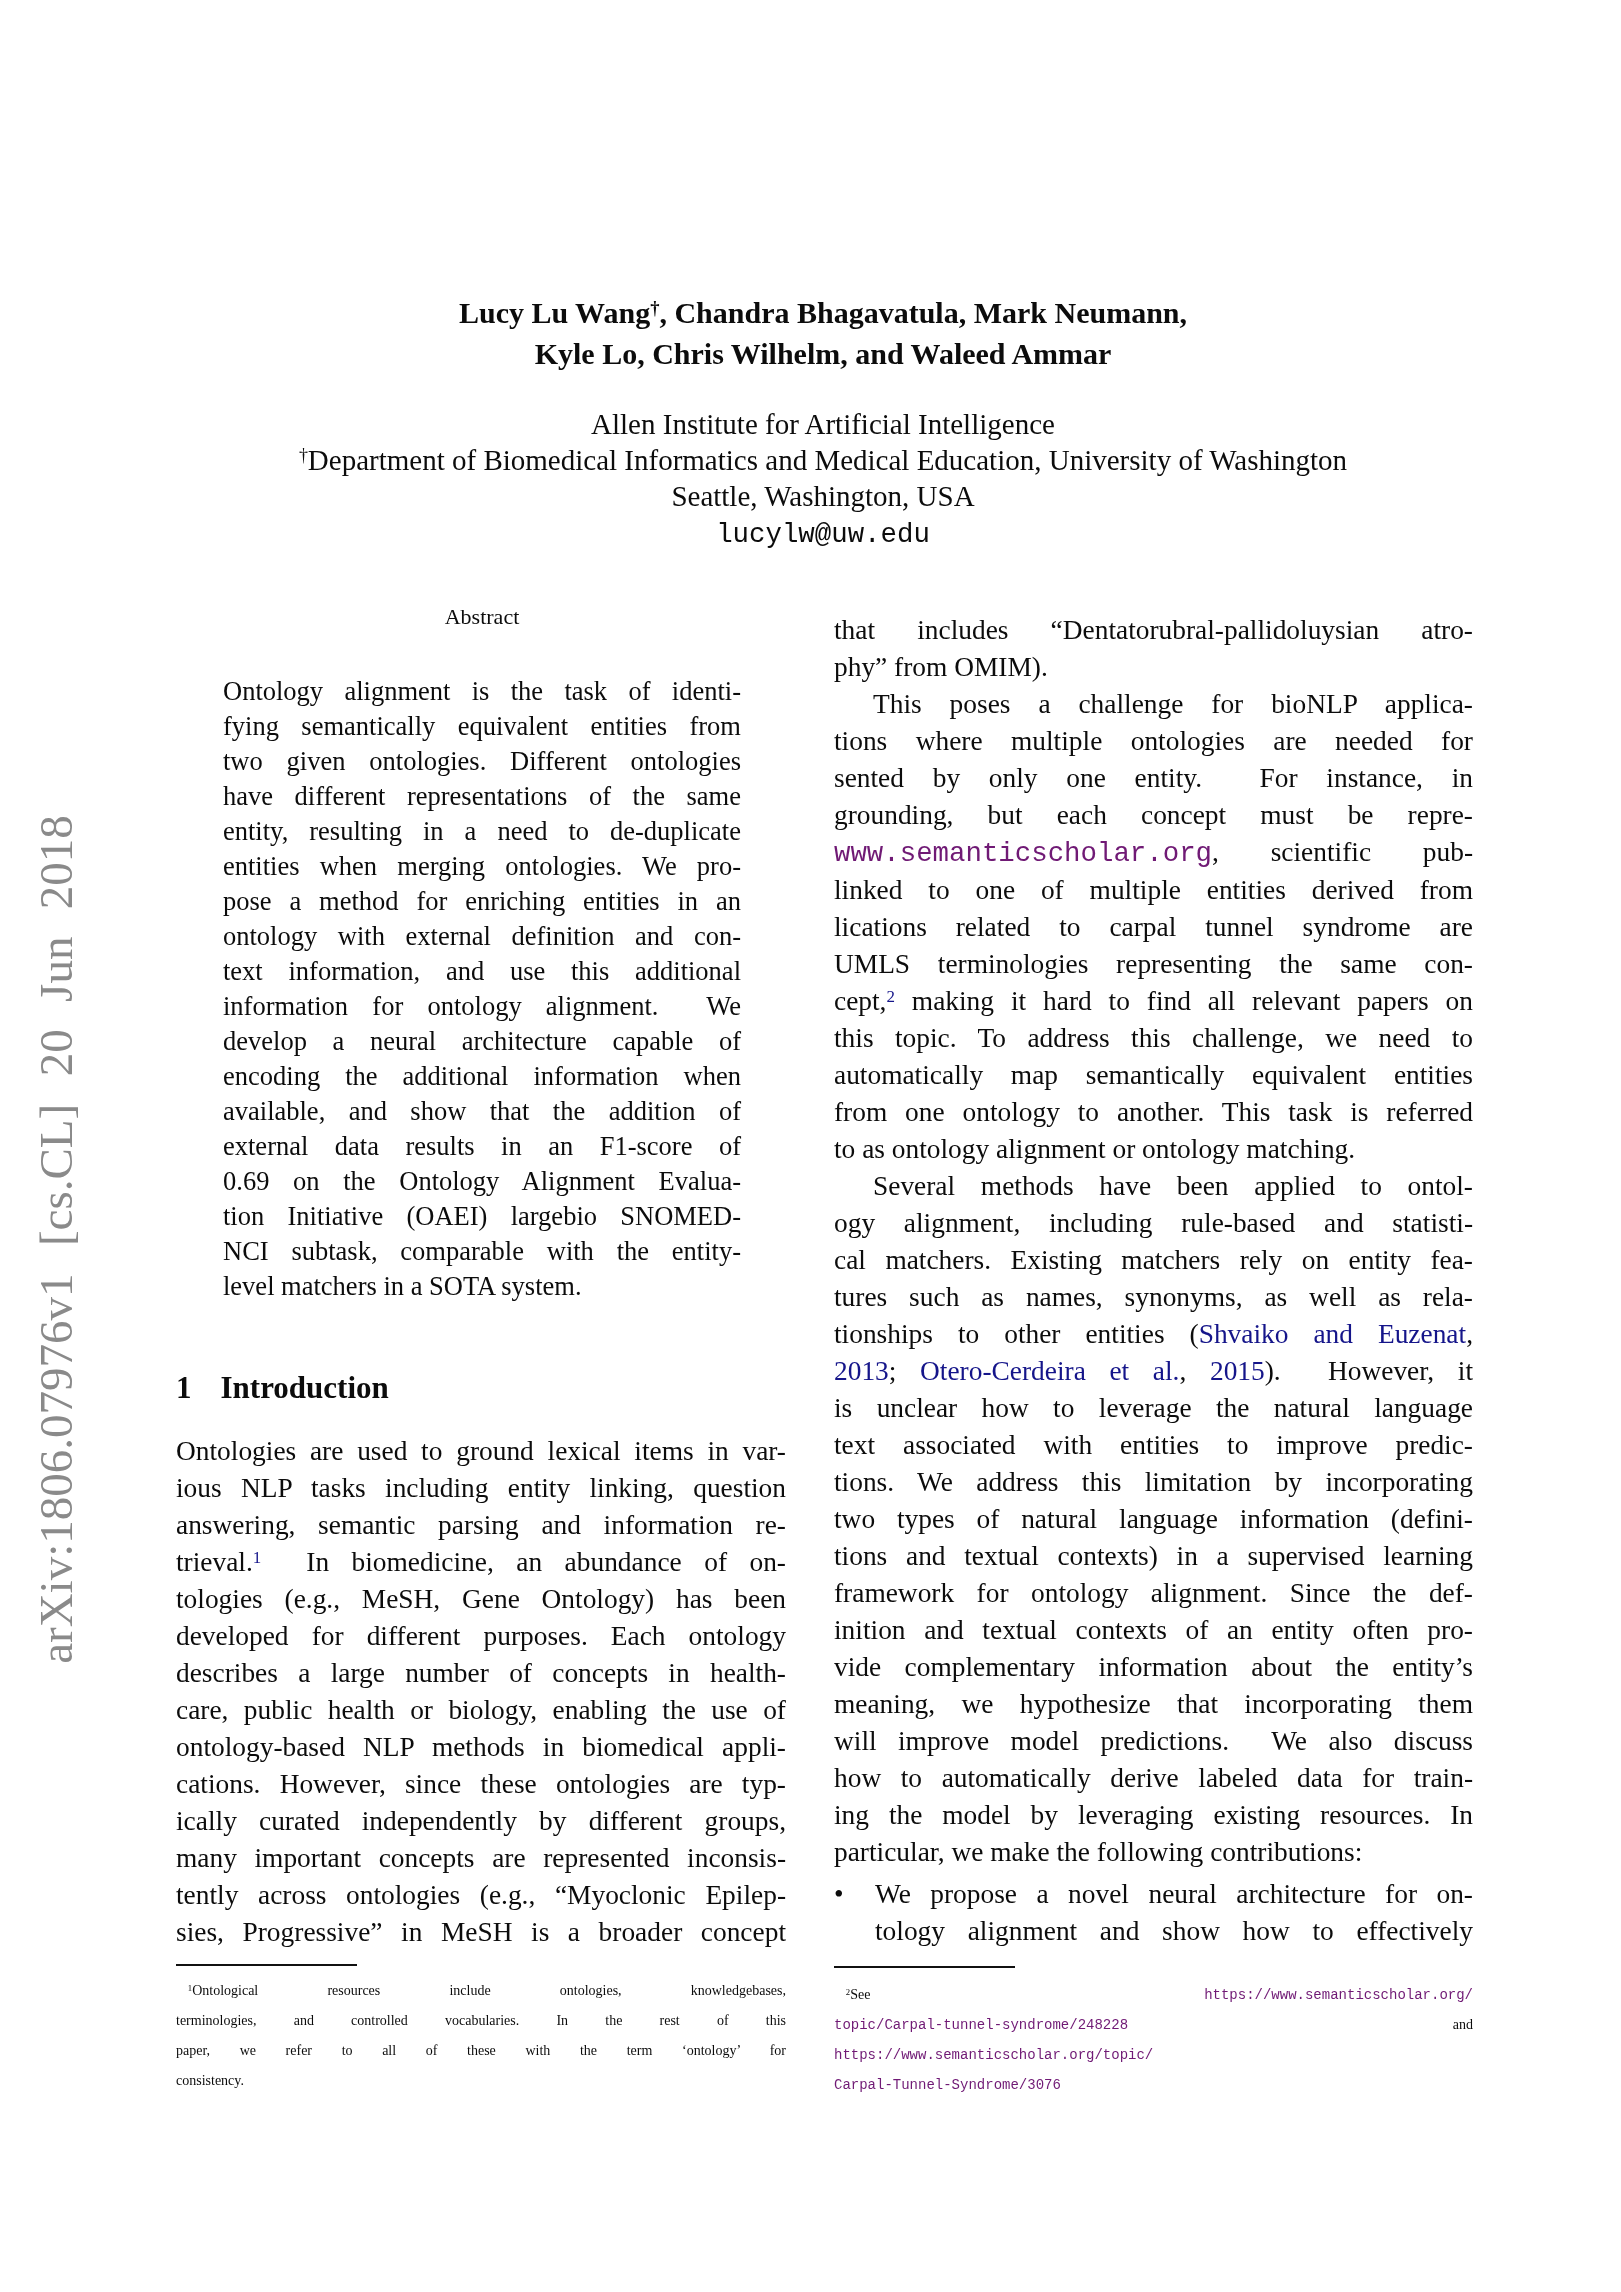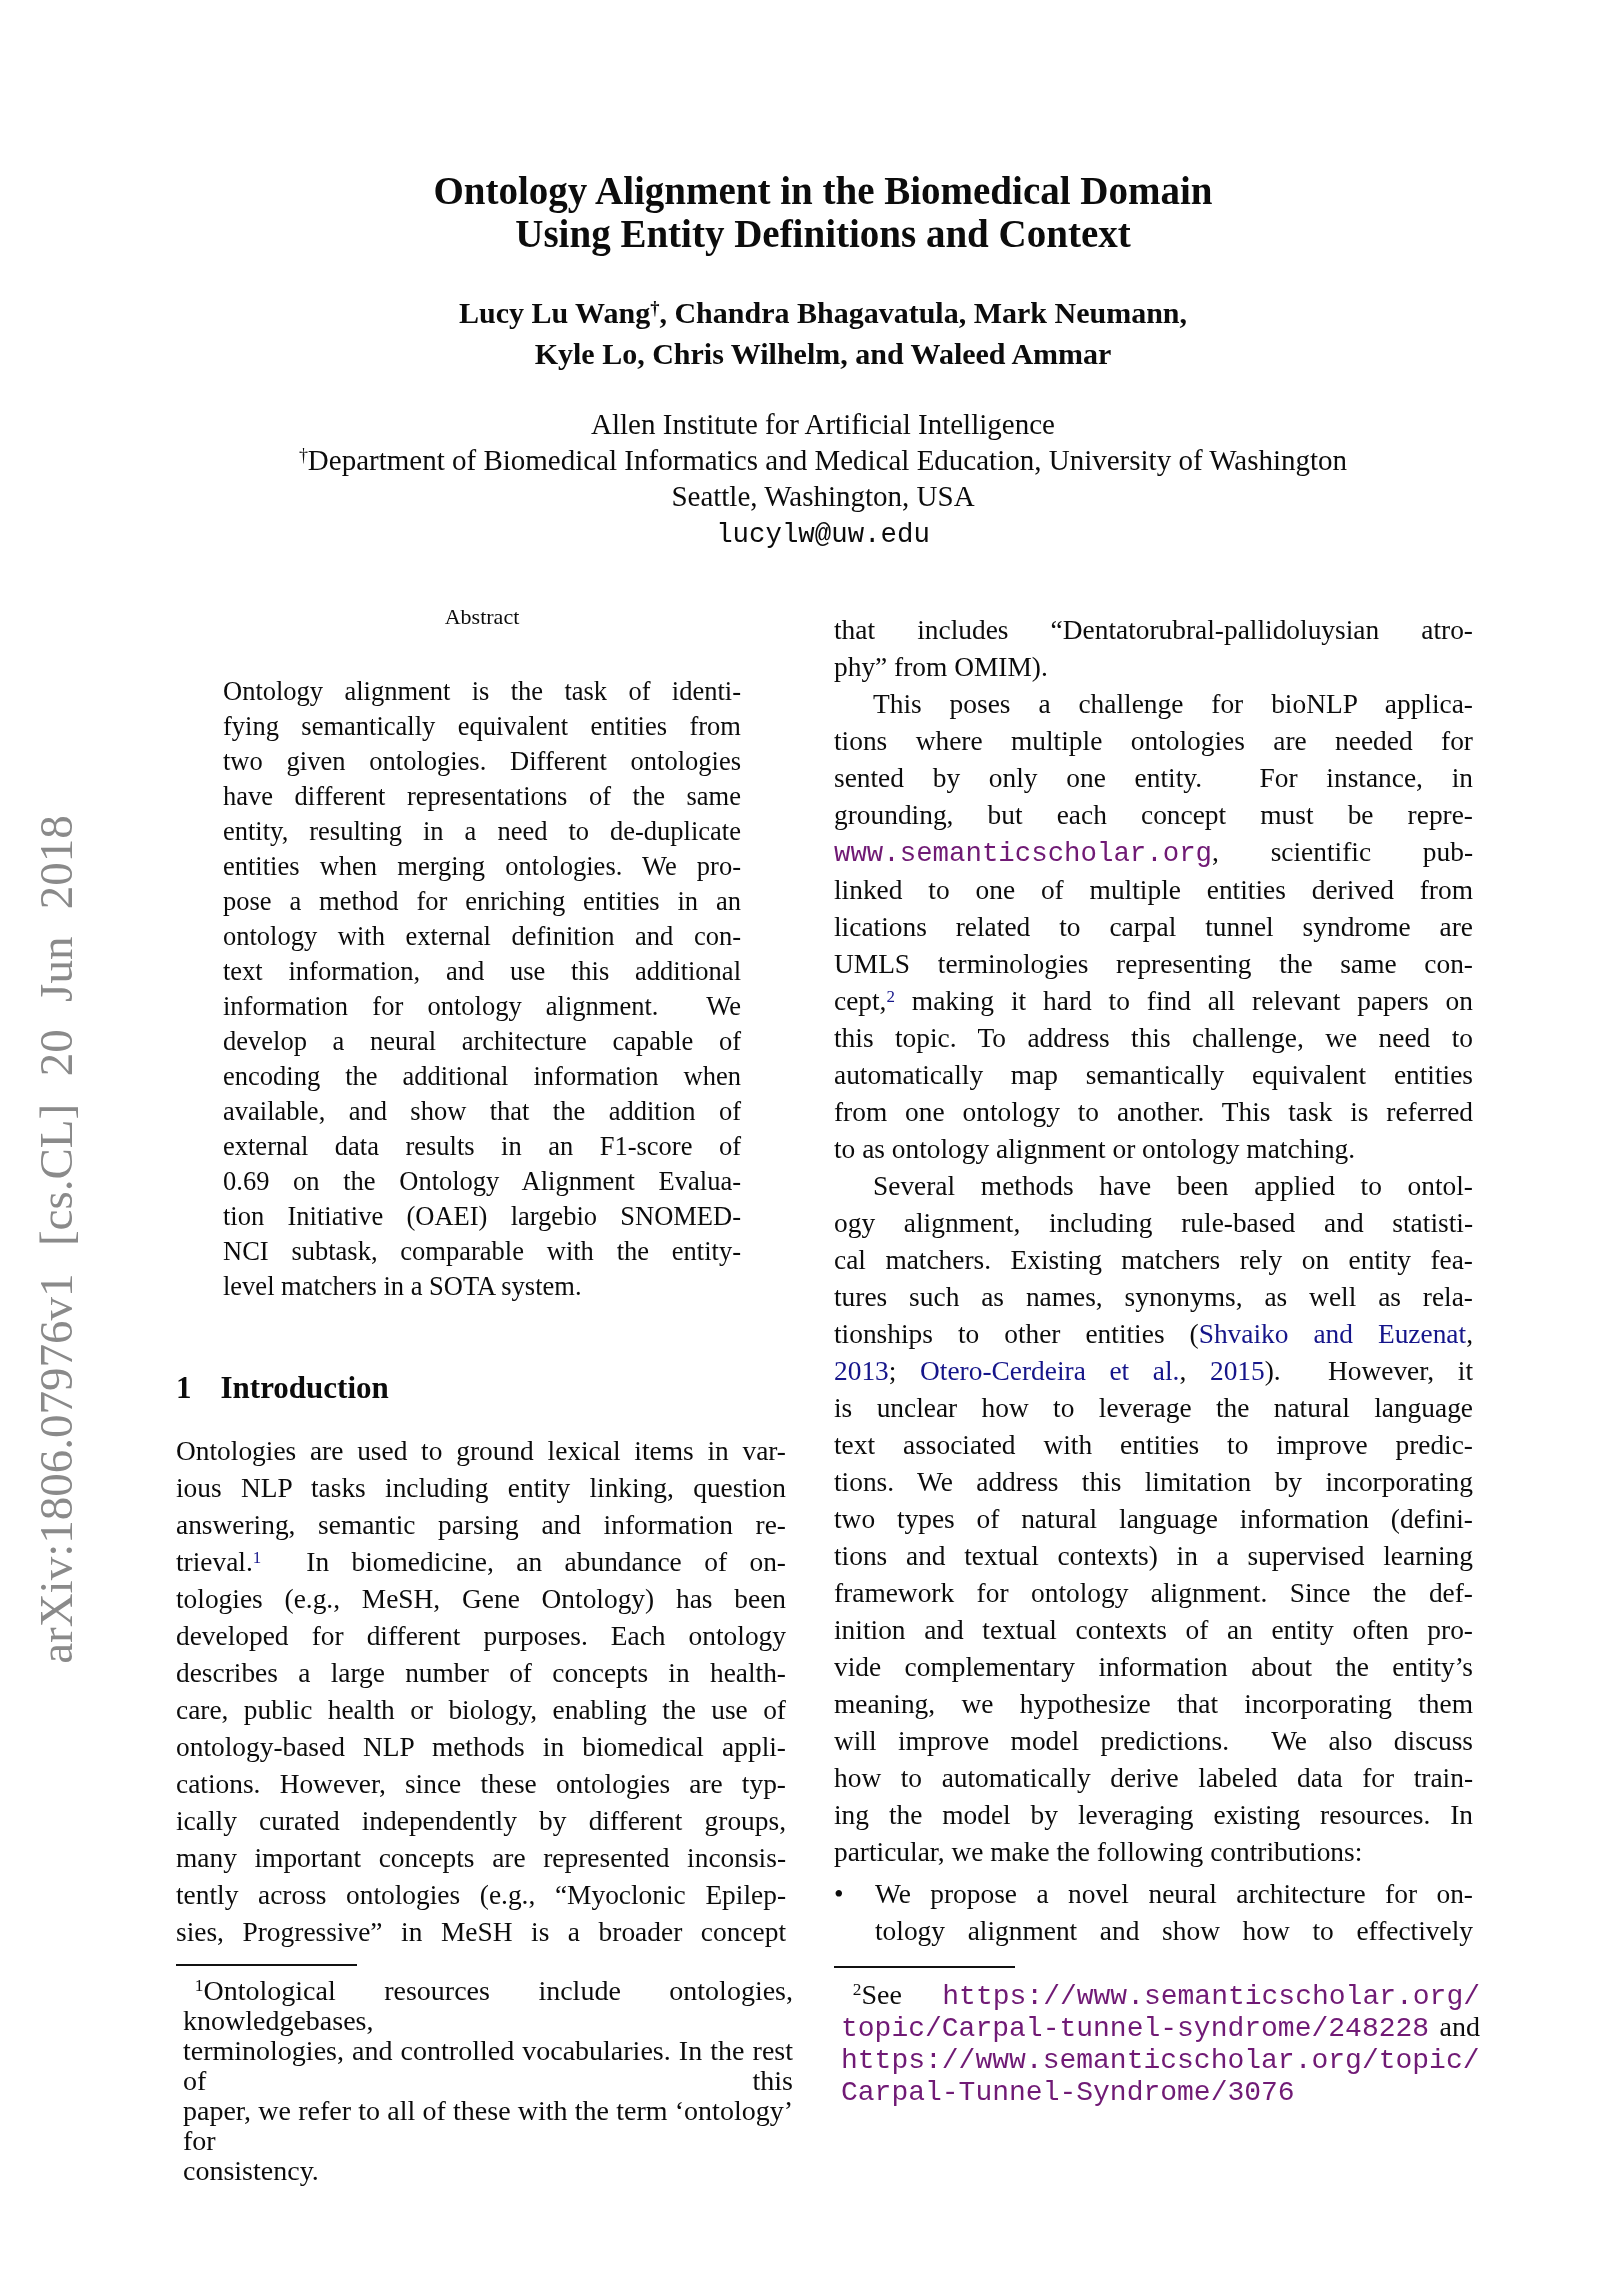--- a/index.html
+++ b/index.html
@@ -27,21 +27,21 @@
   .sec-head { left:176px; top:1370px; width:610px; font-size:31px; font-weight:700; }
   .sec-head .secnum { margin-right:29px; }
   .intro-body { left:176px; top:1433px; width:610px; font-size:27.4px; line-height:37px; }
 
   .right-body { left:834px; top:612px; width:639px; font-size:27.4px; line-height:37px; }
   .bullet-body { left:834px; top:1876px; width:639px; font-size:27.4px; line-height:37px; }
 
   .fnrule { width:181px; height:0; border-top:2px solid #111; }
   .fnrule-left { left:176px; top:1964px; }
   .fnrule-right { left:834px; top:1966px; }
-  .fnote { font-size:28px; line-height:30px;margin-left:7px; }
+  .fnote { font-size:14px; line-height:30px; }
   .fnote-left { left:176px; top:1976px; width:610px; }
   .fnote-right { left:834px; top:1980px; width:639px; }
 
   .sup { font-size:0.62em; vertical-align:0.5em; line-height:0; }
   .cite { color:#15158a; }
   .url  { color:#701a75; }
   .mono { font-family:"Liberation Mono","DejaVu Sans Mono",monospace; }
   .ind { display:inline-block; width:39px; }
   .find { display:inline-block; width:11.8px; }
   .bul { display:inline-block; width:41px; }
@@ -54,24 +54,20 @@
     white-space:nowrap; word-spacing:15.7px; line-height:51px;
   }
 </style>
 </head>
 <body>
 
 <div class="page">
 
   <div class="block watermark">arXiv:1806.07976v1 [cs.CL] 20 Jun 2018</div>
 
-  <div class="block title center">
-      <div class="tline"><span>Ontology Alignment in the Biomedical Domain</span></div>
-      <div class="tline"><span>Using Entity Definitions and Context</span></div>
-    </div>
 
   <div class="block authors center">
       <div class="tline"><span>Lucy Lu Wang</span><span class="sup">†</span><span>, Chandra Bhagavatula, Mark Neumann,</span></div>
       <div class="tline"><span>Kyle Lo, Chris Wilhelm, and Waleed Ammar</span></div>
     </div>
 
   <div class="block affil center">
       <div class="tline"><span>Allen Institute for Artificial Intelligence</span></div>
       <div class="tline"><span class="sup">†</span><span>Department of Biomedical Informatics and Medical Education, University of Washington</span></div>
       <div class="tline"><span>Seattle, Washington, USA</span></div>

